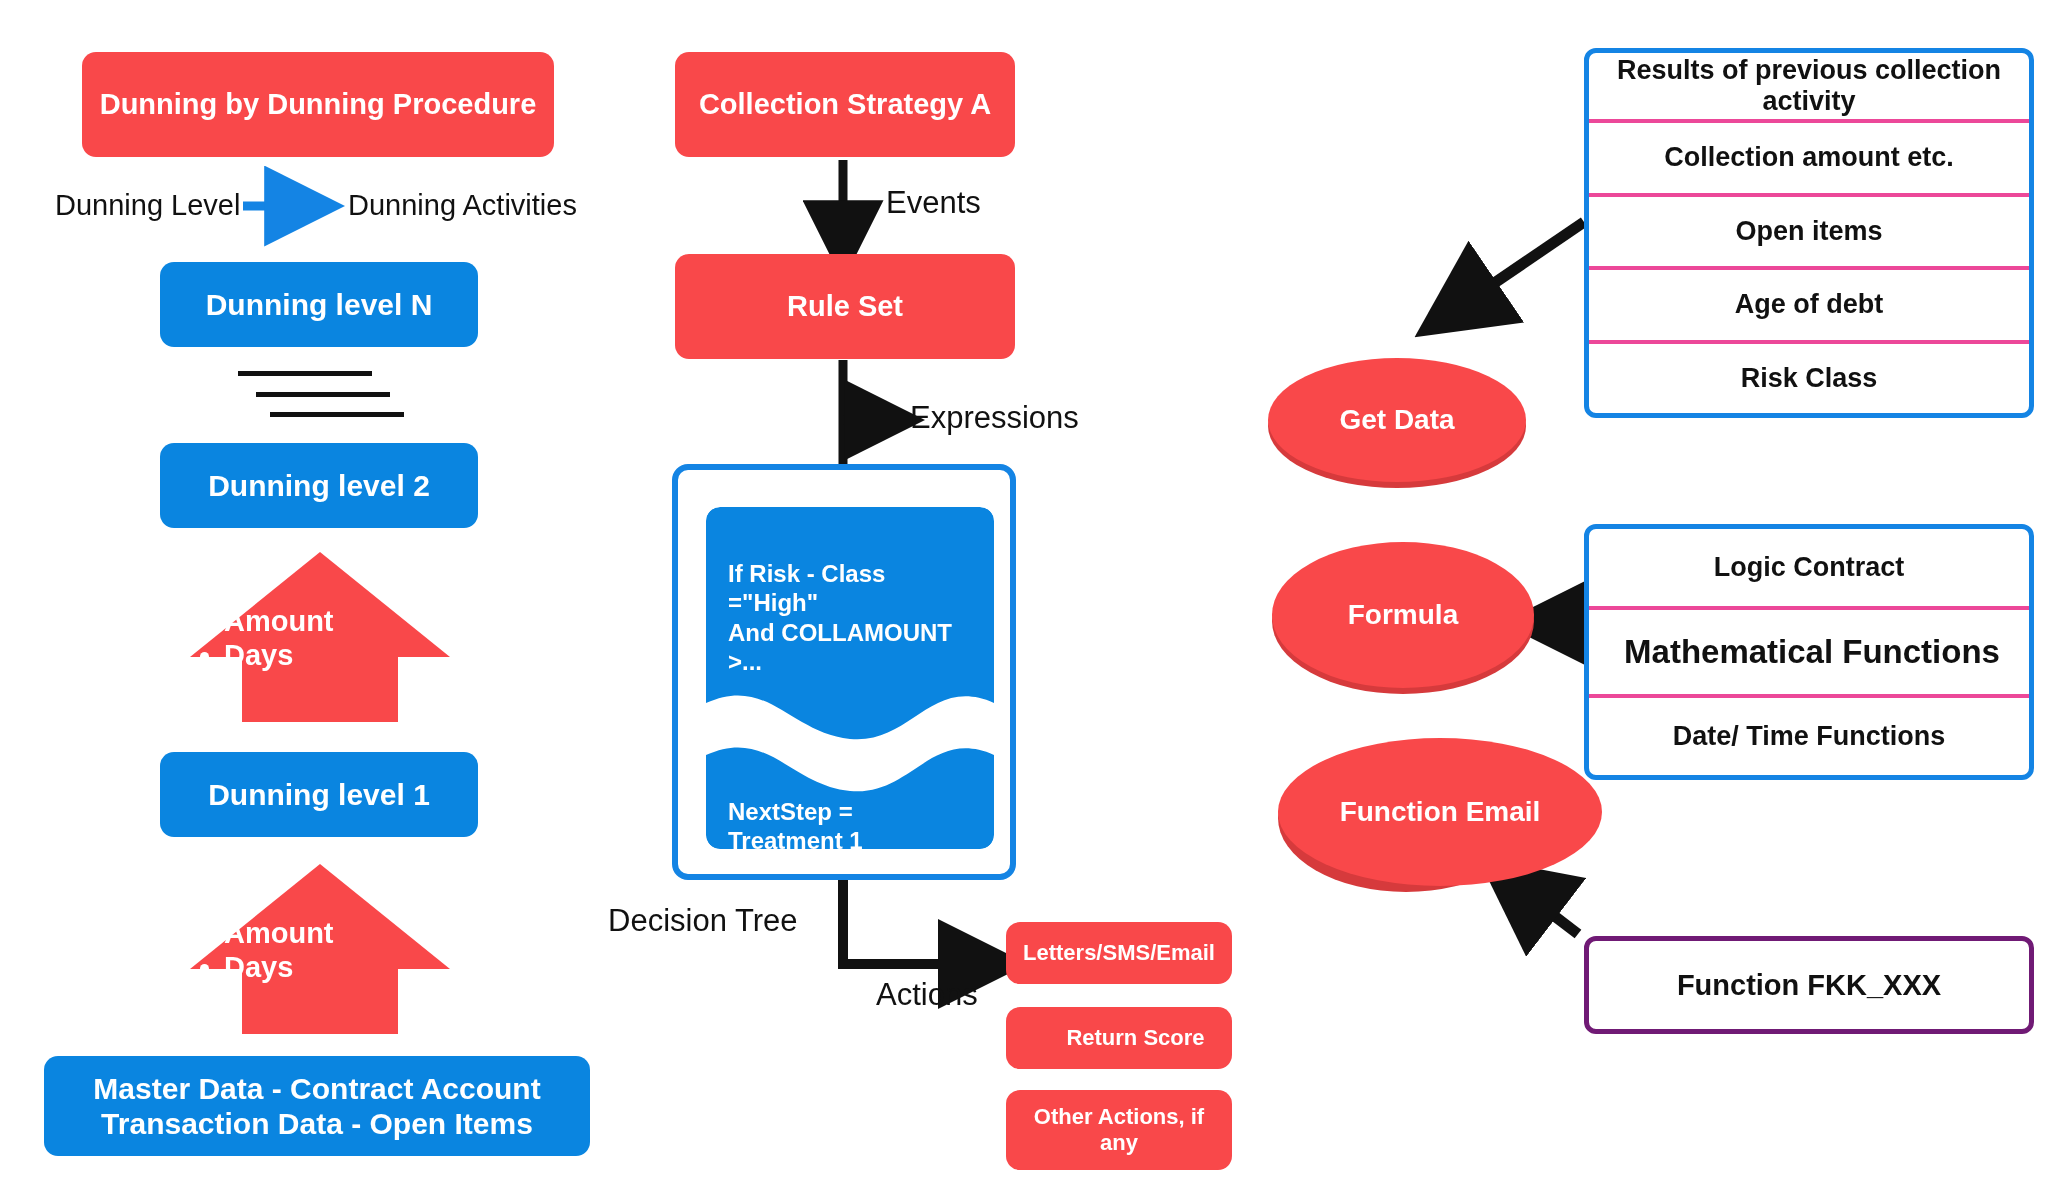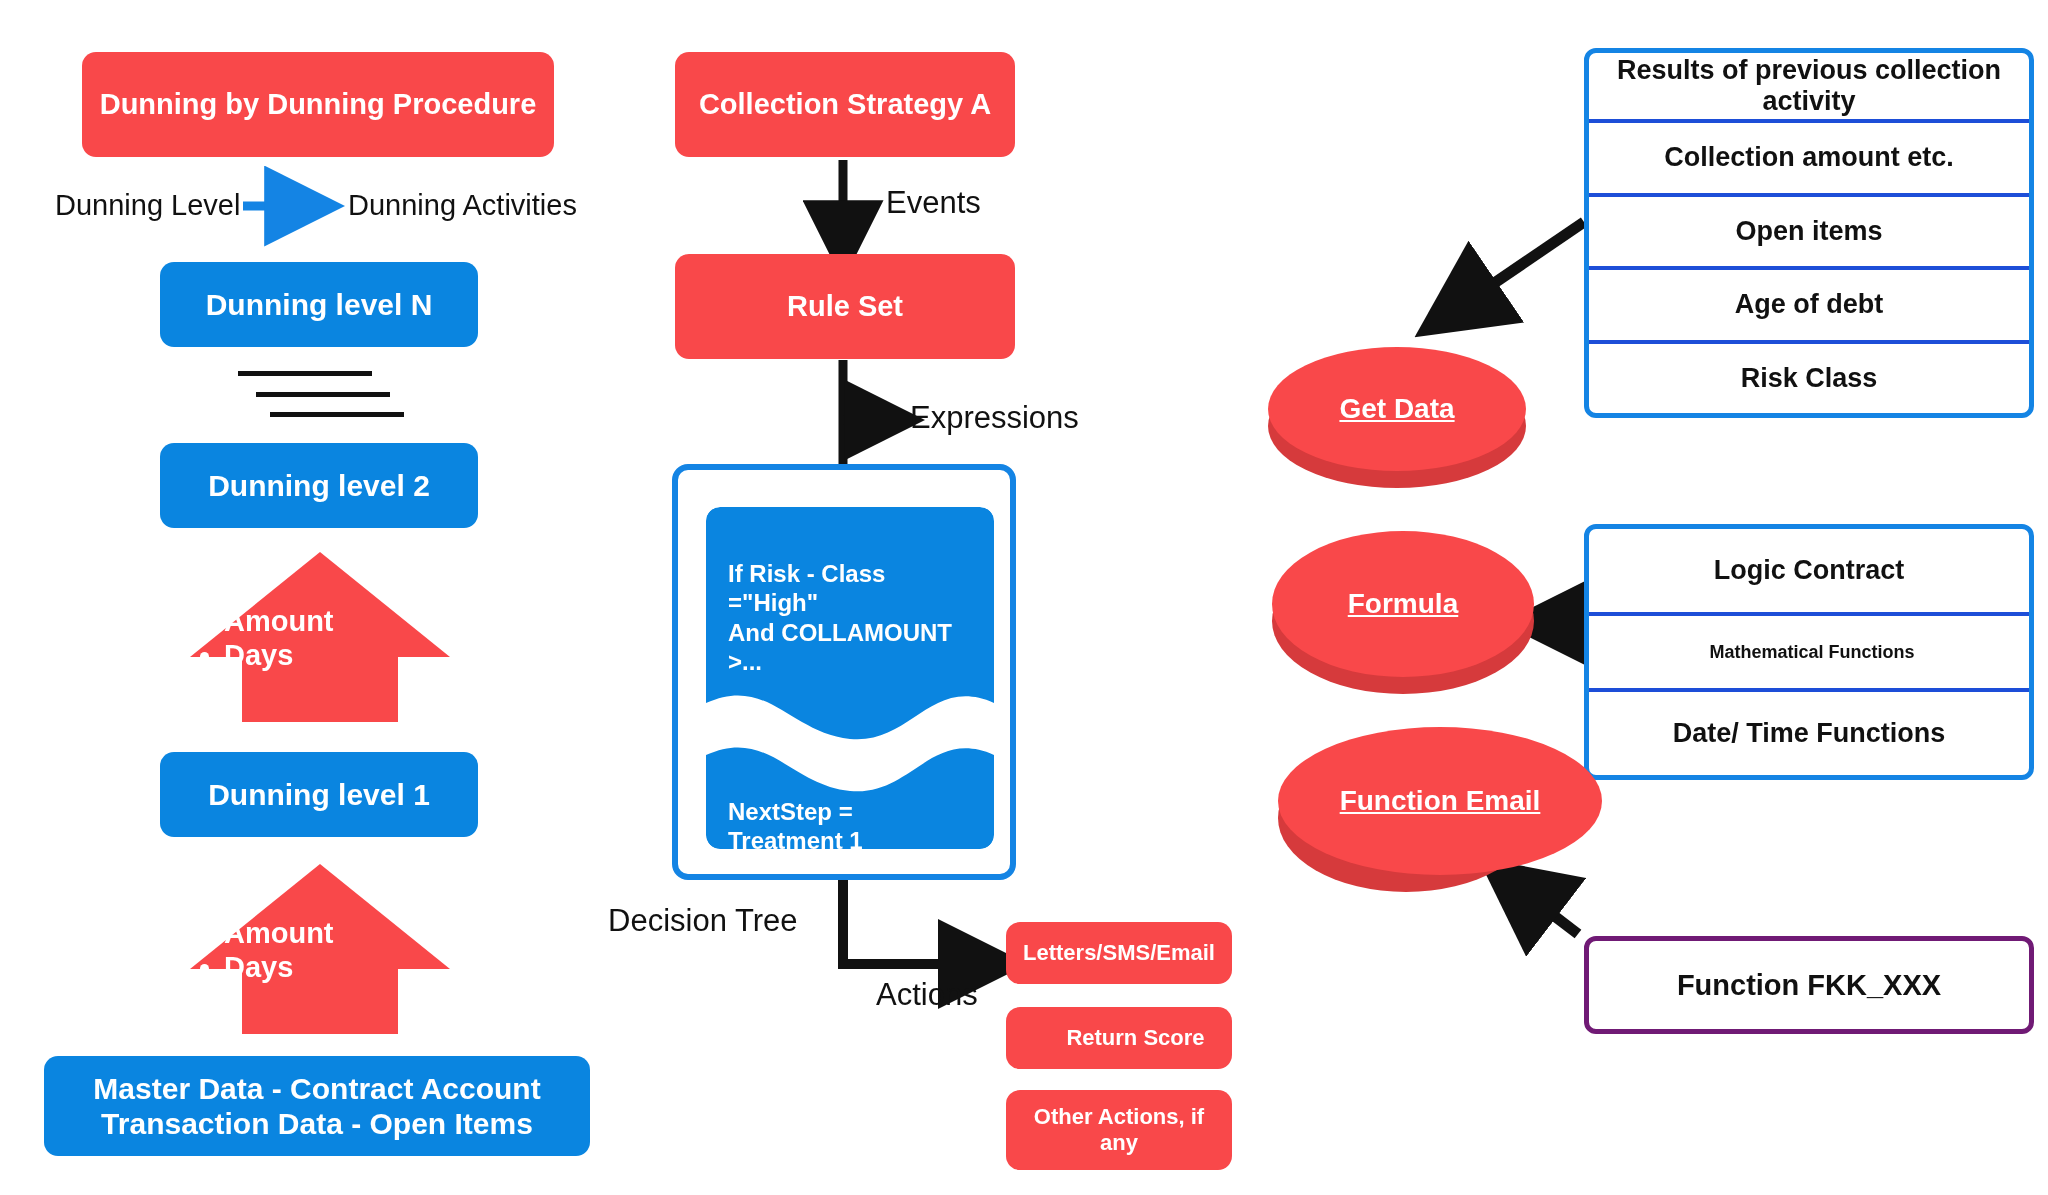--- a/index.html
+++ b/index.html
@@ -33,35 +33,35 @@
 
   
   .stack-table{
     position:absolute;box-sizing:border-box;background:#ffffff;
     border:5px solid #1484E4;border-radius:12px;overflow:hidden;
     display:flex;flex-direction:column;
   }
   .stack-row{
     box-sizing:border-box;display:flex;align-items:center;justify-content:center;
     text-align:center;color:#111111;font-weight:bold;line-height:1.15;
-    border-bottom:4px solid #1d4ed8;flex:1 1 auto;padding:2px 10px;
+    border-bottom:4px solid #ec4899;flex:1 1 auto;padding:2px 10px;
   }
   .stack-row:last-child{border-bottom:none;}
 
   
   .ellipse3d{position:absolute;}
   .ellipse3d .shadow{
     position:absolute;left:0;top:22px;width:100%;height:calc(100% - 22px);
     background:#D63A3C;border-radius:50%;
   }
   .ellipse3d .face{
-    position:absolute;left:0;top:5px;width:100%;height:calc(100% - 22px);
+    position:absolute;left:0;top:16px;width:100%;height:calc(100% - 22px);
     background:#F9484A;border-radius:50%;
     display:flex;align-items:center;justify-content:center;text-align:center;
-    color:#ffffff;font-weight:bold;line-height:1.15;text-decoration:underline;
+    color:#ffffff;font-weight:bold;line-height:1.15;
   }
 
   
   .uparrow{position:absolute;}
   .uparrow .head{
     position:absolute;left:0;top:0;width:100%;
     background:#F9484A;
     clip-path:polygon(50% 0%, 100% 100%, 0% 100%);
   }
   .uparrow .shaft{
@@ -216,21 +216,21 @@
     <div class="stack-row" style="font-size:27px;">Risk Class</div>
   </div>
 
   <div class="ellipse3d" style="left:1268px;top:342px;width:258px;height:146px;">
     <div class="shadow"></div>
     <div class="face" style="font-size:28px;">Get Data</div>
   </div>
 
   <div class="stack-table" style="left:1584px;top:524px;width:450px;height:256px;">
     <div class="stack-row" style="font-size:27px;">Logic Contract</div>
-    <div class="stack-row" style="font-size:18px;padding-left:16px;">Mathematical Functions</div>
+    <div class="stack-row" style="font-size:33px;padding-left:16px;">Mathematical Functions</div>
     <div class="stack-row" style="font-size:27px;">Date/ Time Functions</div>
   </div>
 
   <div class="ellipse3d" style="left:1272px;top:526px;width:262px;height:168px;">
     <div class="shadow"></div>
     <div class="face" style="font-size:28px;">Formula</div>
   </div>
 
   <div class="ellipse3d" style="left:1278px;top:722px;width:256px;height:170px;">
     <div class="shadow"></div>

